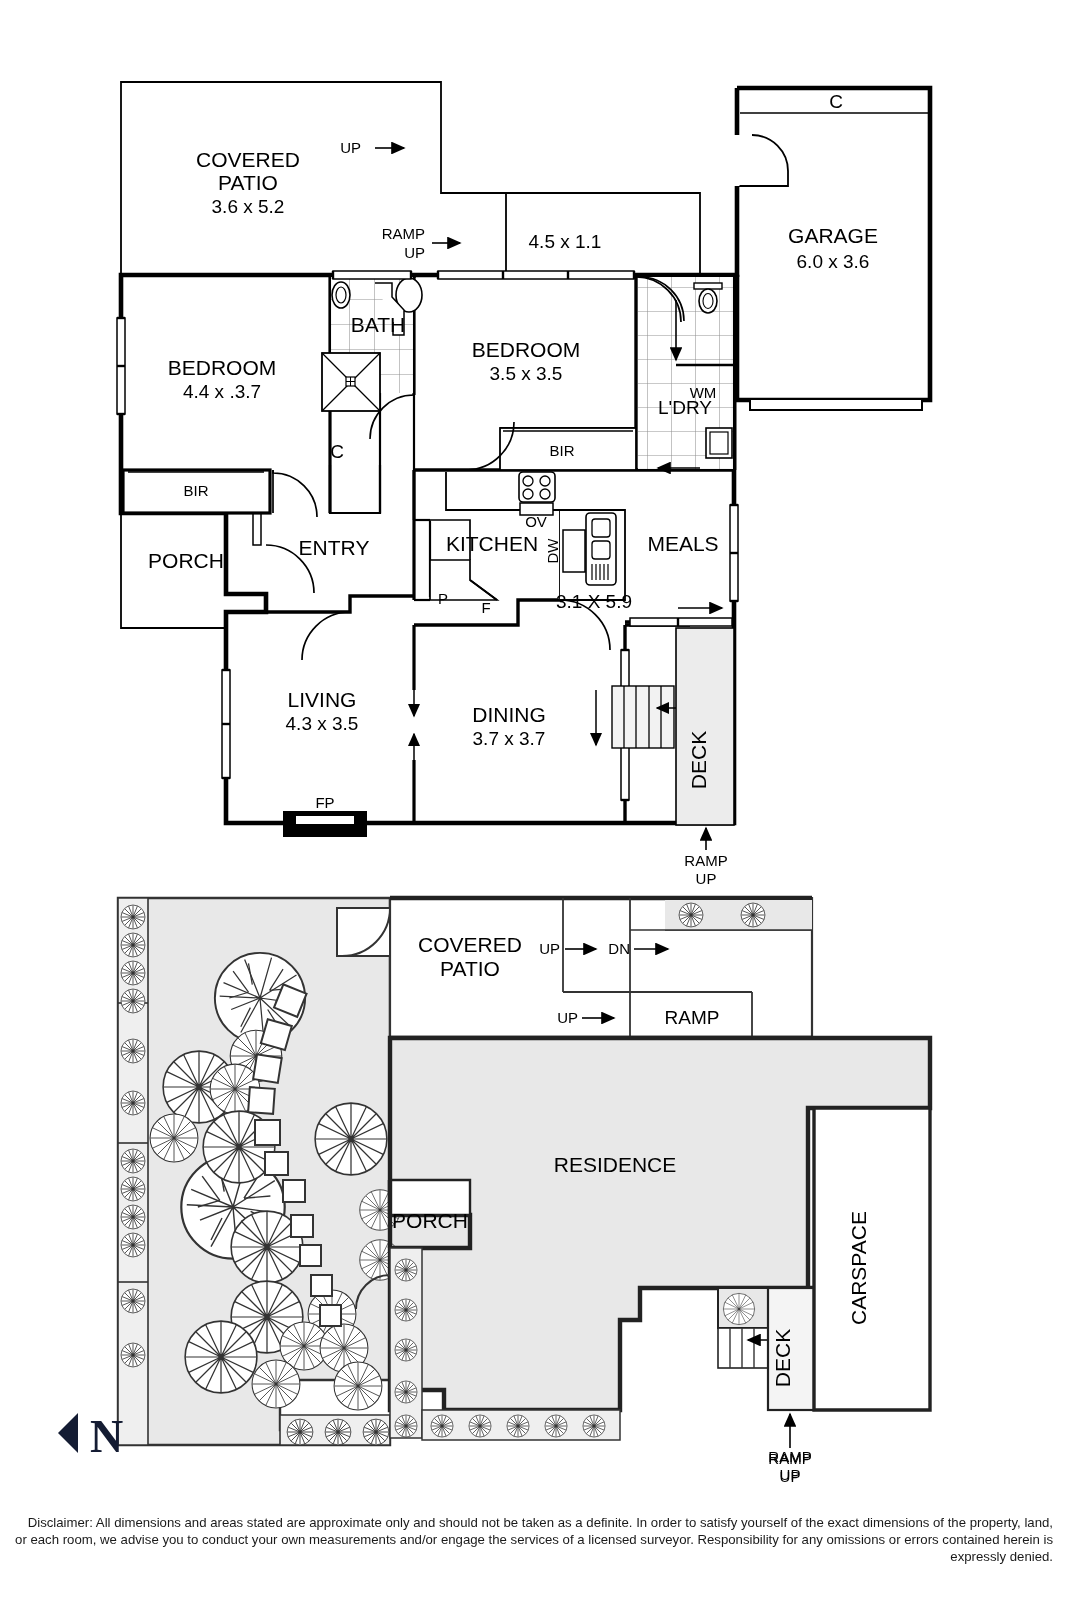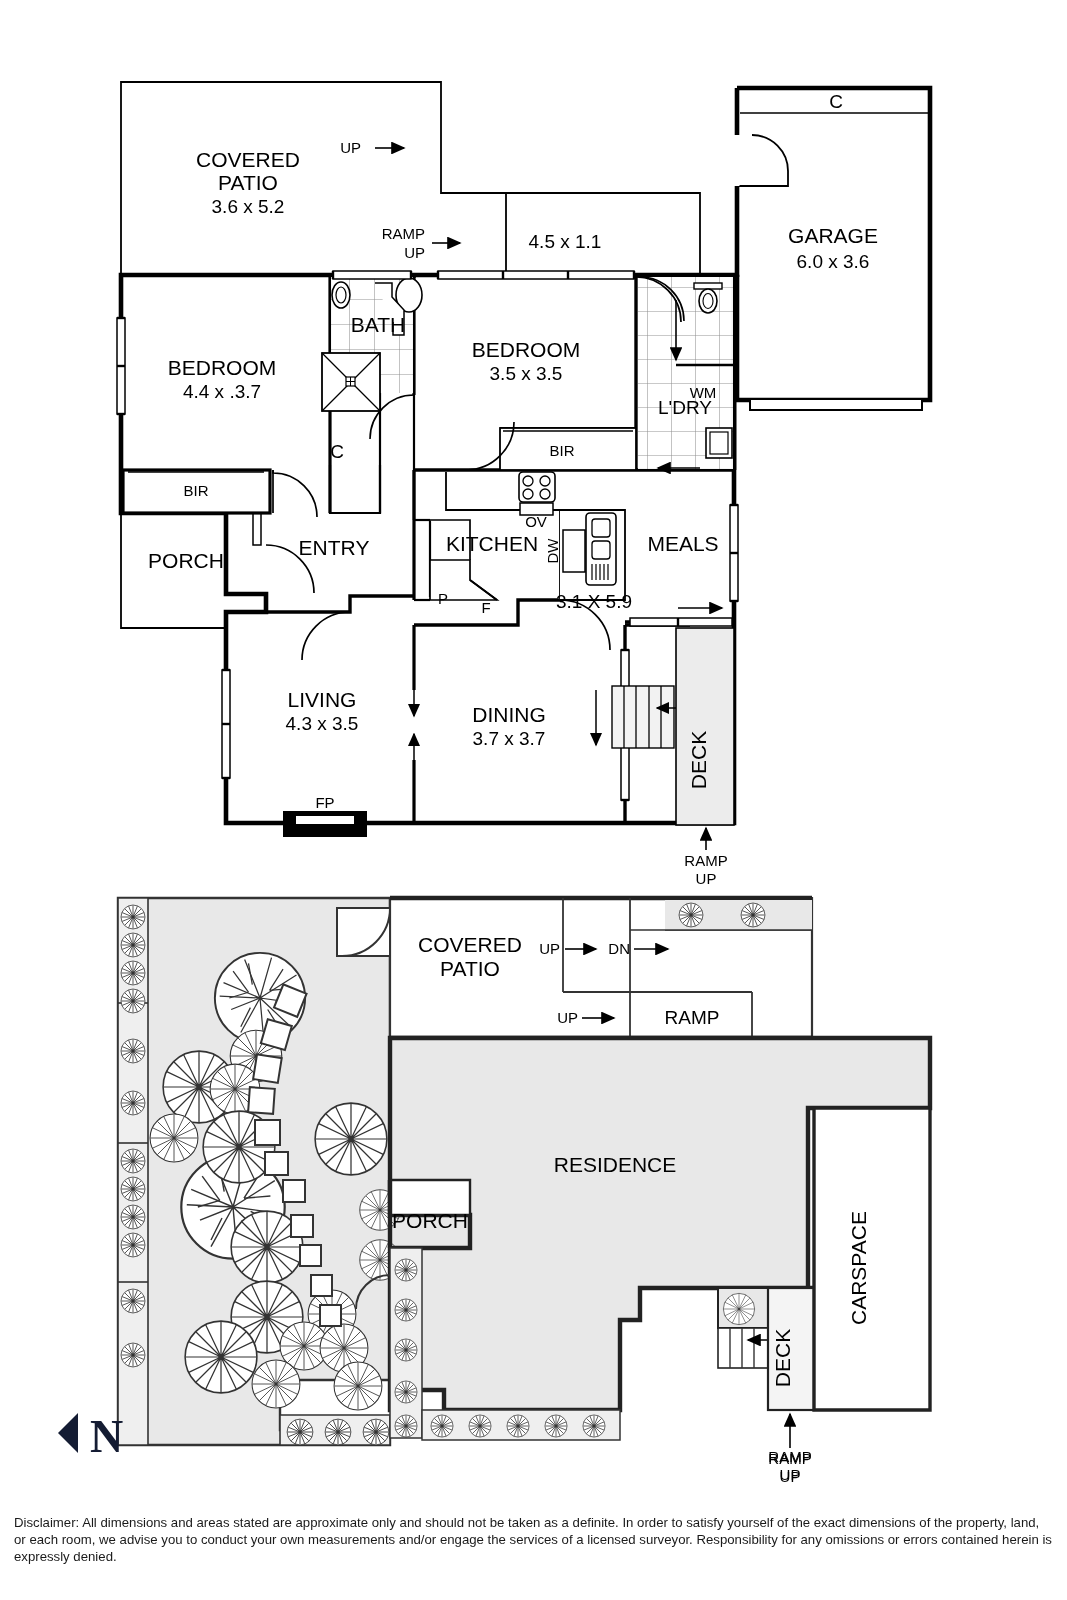--- a/index.html
+++ b/index.html
@@ -14,21 +14,21 @@
     height: 1600px;
     background: #ffffff;
     overflow: hidden;
   }
   svg.plan { position: absolute; left: 0; top: 0; }
   .disclaimer {
     position: absolute;
     left: 14px;
     top: 1514px;
     width: 1039px;
-    text-align: left;
+    text-align: right;
     font-size: 13.2px;
     line-height: 1.30;
     color: #1a1a1a;
     font-family: "Liberation Sans", sans-serif;
   }
   text { font-family: "Liberation Sans", sans-serif; fill: #000; }
   .rm  { font-size: 21px; }
   .rmS { font-size: 19px; }
   .sm  { font-size: 15px; }
   .nlet { font-family: "Liberation Serif", serif; font-size: 46px; font-weight: 700; fill: #141c33; }

